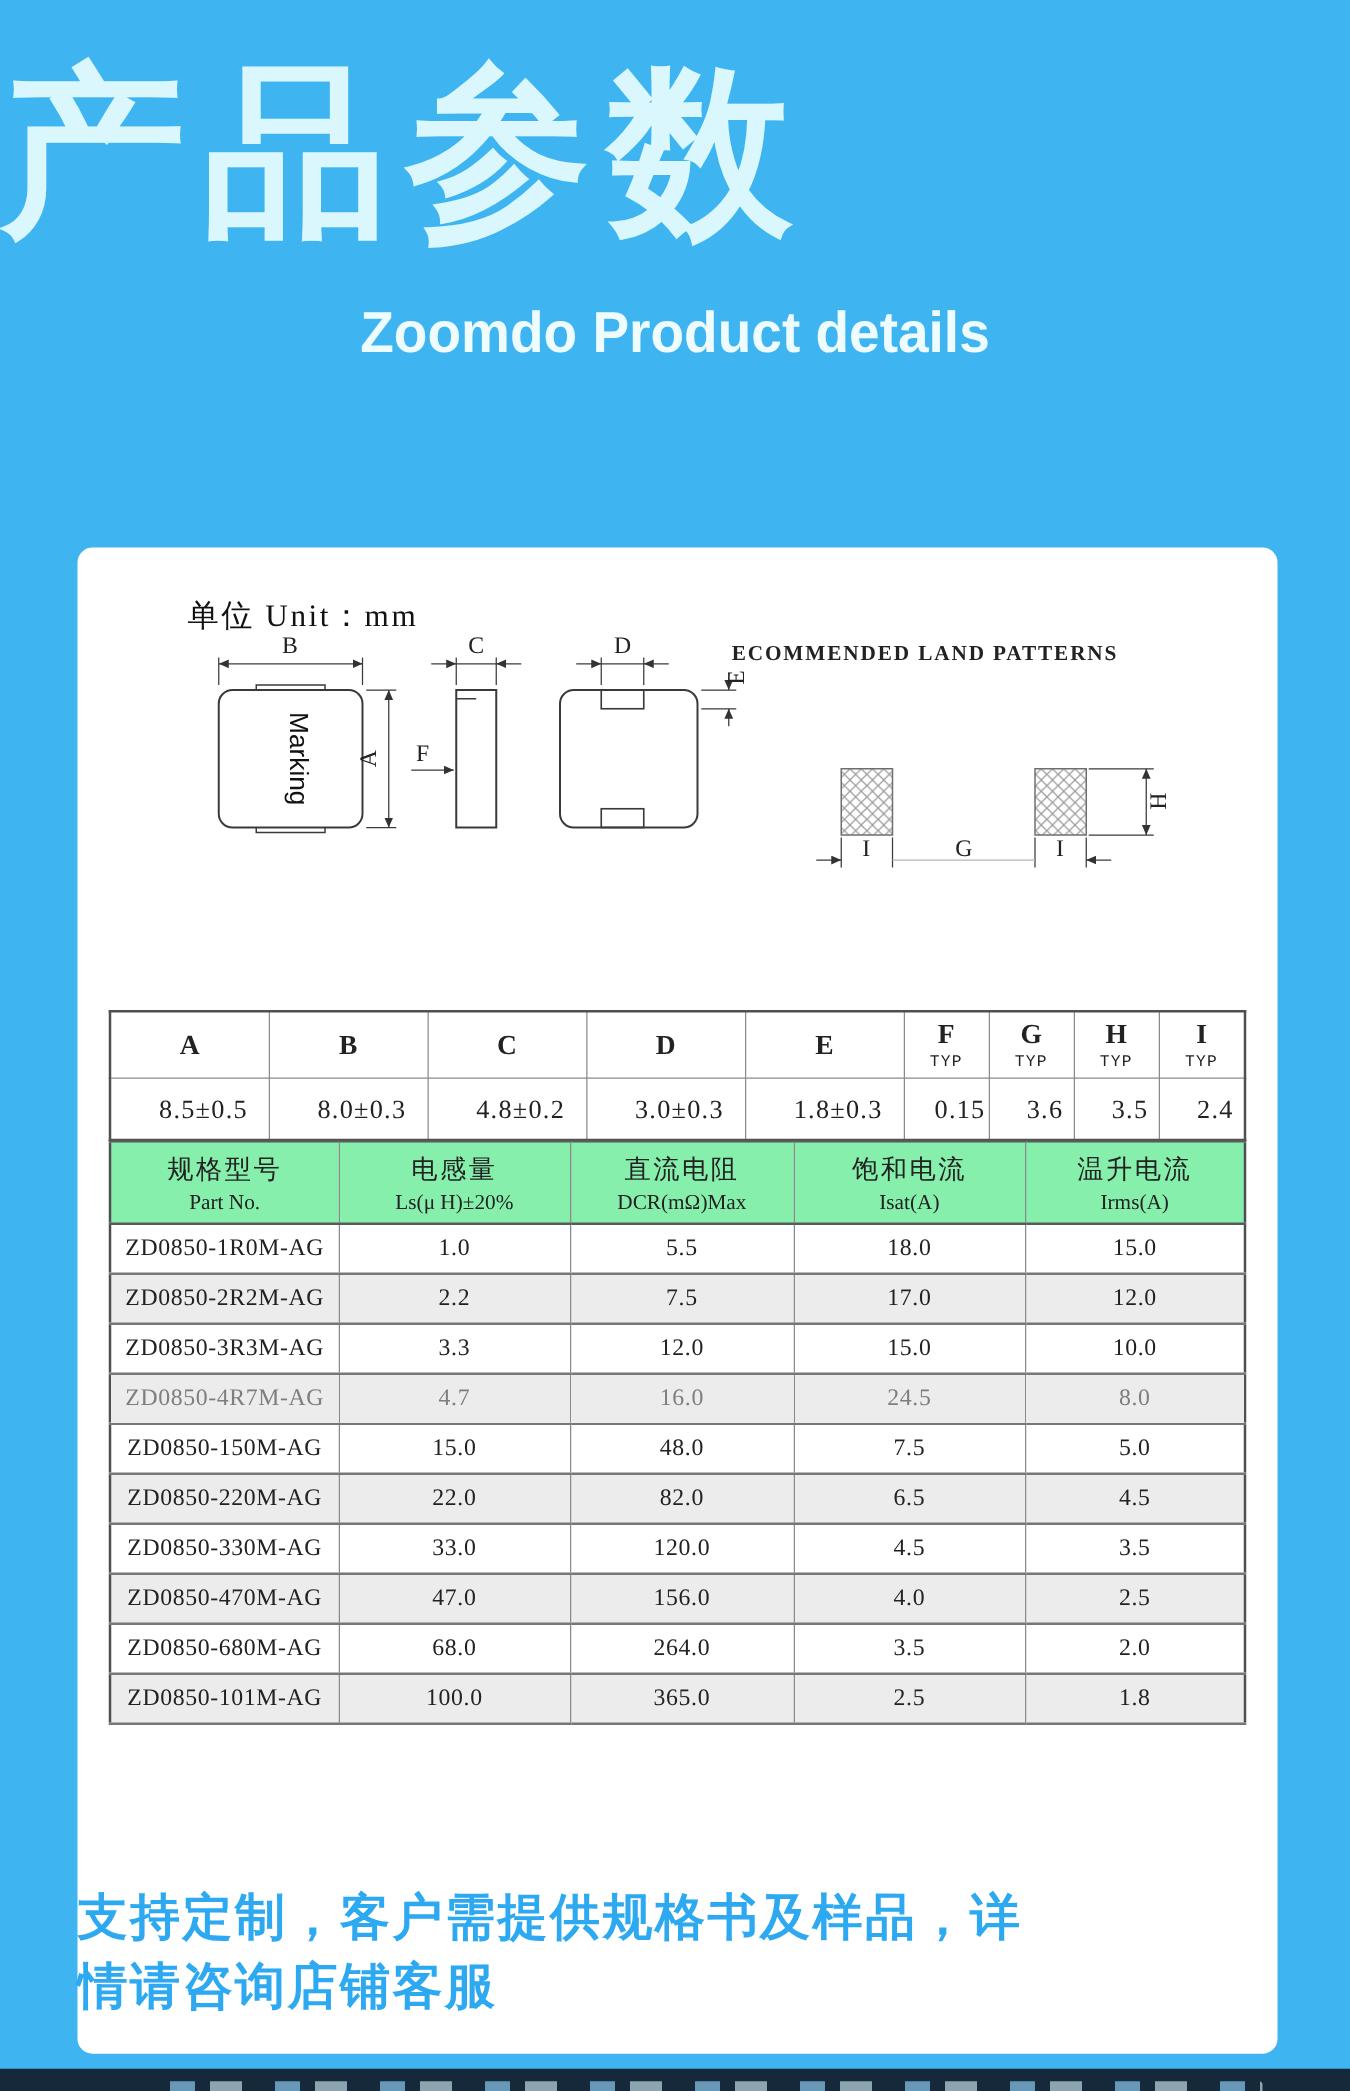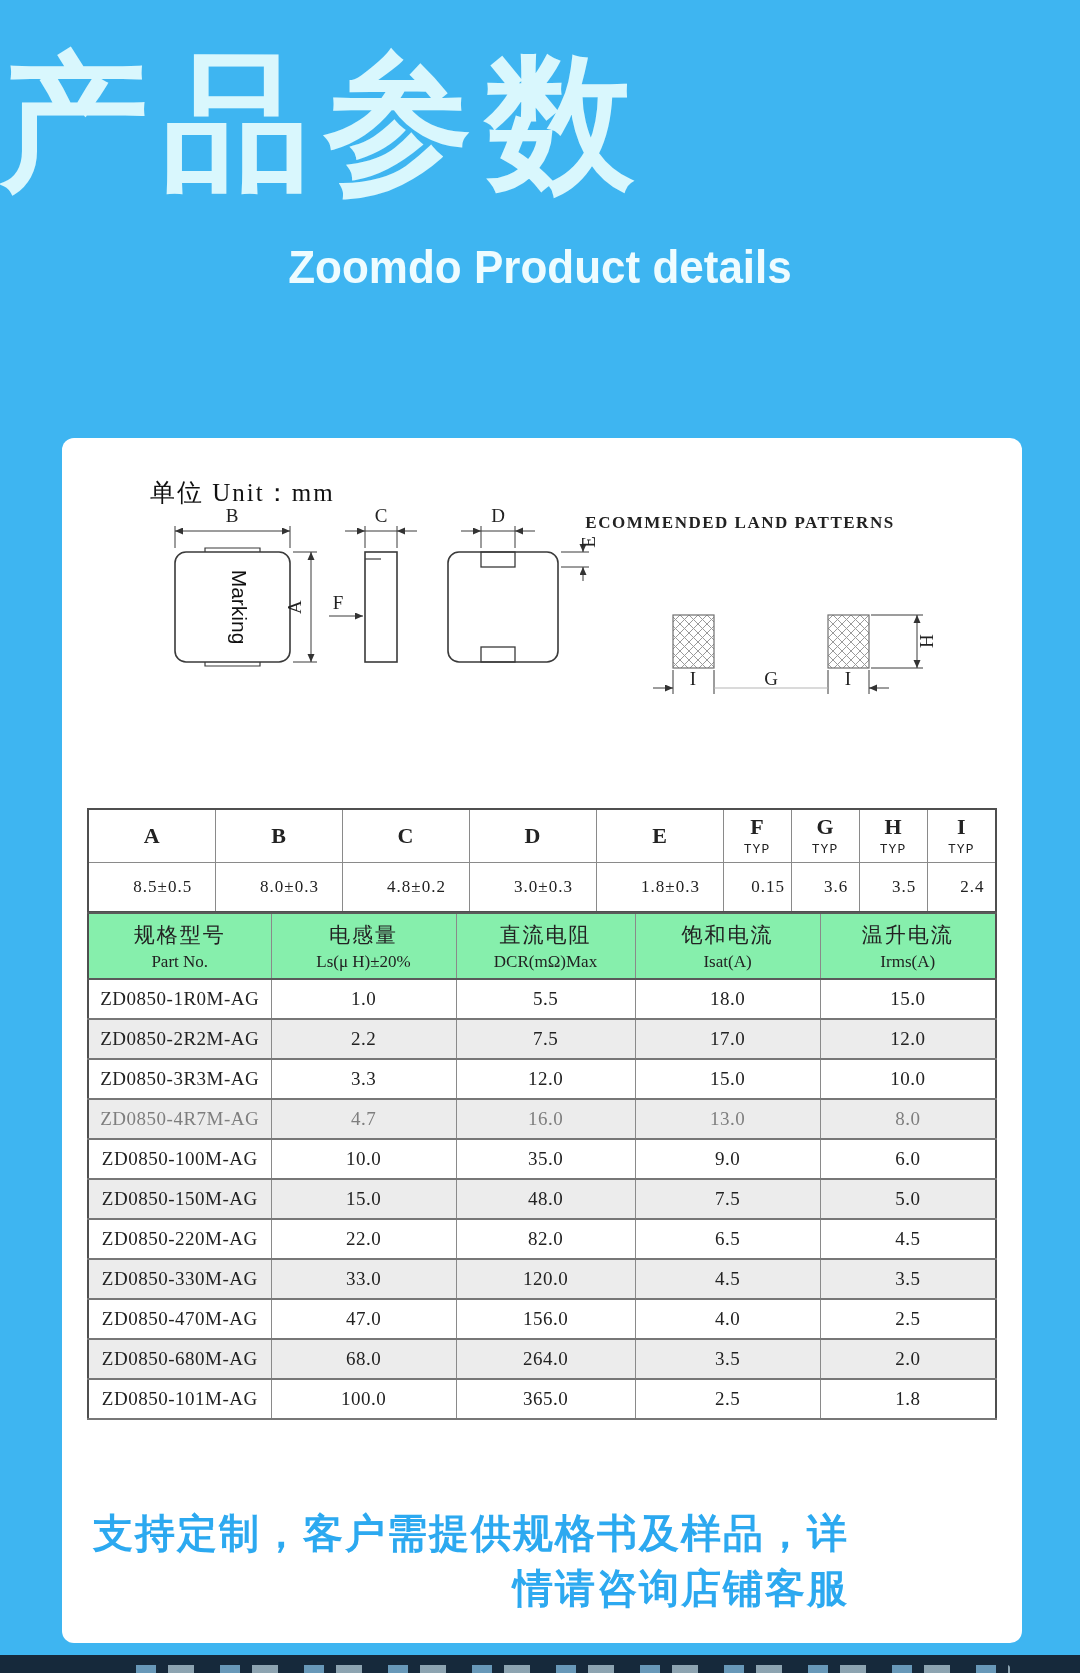--- a/index.html
+++ b/index.html
@@ -38,35 +38,35 @@
   .drawing .land-title{font-weight:bold;font-size:17px;letter-spacing:1.5px;}
   
   .tables{position:absolute;left:25px;top:370px;width:908px;
     font-family:"Liberation Serif","DejaVu Serif",serif;color:#222;}
   table{border-collapse:collapse;width:908px;table-layout:fixed;}
   td,th{border:1px solid #8a8a8a;text-align:center;padding:0;}
   .dim-table{border:2px solid #4f4f4f;}
   .dim-table .dim-head td{height:52px;}
   .dim-table .dl{display:block;font-weight:bold;font-size:22px;line-height:1.1;}
   .dim-table .typ{display:block;font-size:13px;letter-spacing:1px;margin-top:2px;font-family:Liberation Mono, monospace;}
-  .dim-table .dim-vals td{height:48px;font-size:17px;letter-spacing:1px;padding-left:22px;}
+  .dim-table .dim-vals td{height:48px;font-size:21px;letter-spacing:1px;padding-left:22px;}
   .spec-table{border:2px solid #4f4f4f;margin-top:-1px;}
   .spec-table thead th{
     background:#86efac;height:64px;font-weight:normal;
     border-bottom:2px solid #5a5a5a;border-top:2px solid #5a5a5a;
   }
   .spec-table .cn{font-size:21px;letter-spacing:2px;}
   .spec-table .en{font-size:17px;margin-top:3px;}
   .spec-table tbody td{height:38px;font-size:19px;letter-spacing:0.5px;
     border-top:2px solid #777;border-bottom:2px solid #777;}
   .spec-table tbody tr:nth-child(even){background:#ececec;}
   .spec-table tbody tr.degraded{color:#7e7e7e;filter:blur(0.5px);margin-top:24px;}
   
   .footer-note{
-    position:absolute;left:0;top:1068px;width:787px;text-align:right;
+    position:absolute;left:0;top:1068px;width:787px;text-align:left;
     font-size:40px;font-weight:800;color:#2ca9f0;letter-spacing:2px;
   }
   
   .bottom-strip{
     position:absolute;left:0;top:1655px;width:1080px;height:18px;
     background:#16293b;overflow:hidden;
   }
   .bottom-strip .glyph-hints{
     position:absolute;left:110px;bottom:-4px;width:900px;height:12px;opacity:.75;
     background:repeating-linear-gradient(90deg,
@@ -268,29 +268,22 @@
           <td>ZD0850-3R3M-AG</td>
             <td>3.3</td>
             <td>12.0</td>
             <td>15.0</td>
             <td>10.0</td>
         </tr>
         <tr class="degraded">
           <td>ZD0850-4R7M-AG</td>
             <td>4.7</td>
             <td>16.0</td>
-            <td>13.0</td>
+            <td>24.5</td>
             <td>8.0</td>
-        </tr>
-        <tr>
-          <td>ZD0850-100M-AG</td>
-            <td>10.0</td>
-            <td>35.0</td>
-            <td>9.0</td>
-            <td>6.0</td>
         </tr>
         <tr>
           <td>ZD0850-150M-AG</td>
             <td>15.0</td>
             <td>48.0</td>
             <td>7.5</td>
             <td>5.0</td>
         </tr>
         <tr>
           <td>ZD0850-220M-AG</td>

